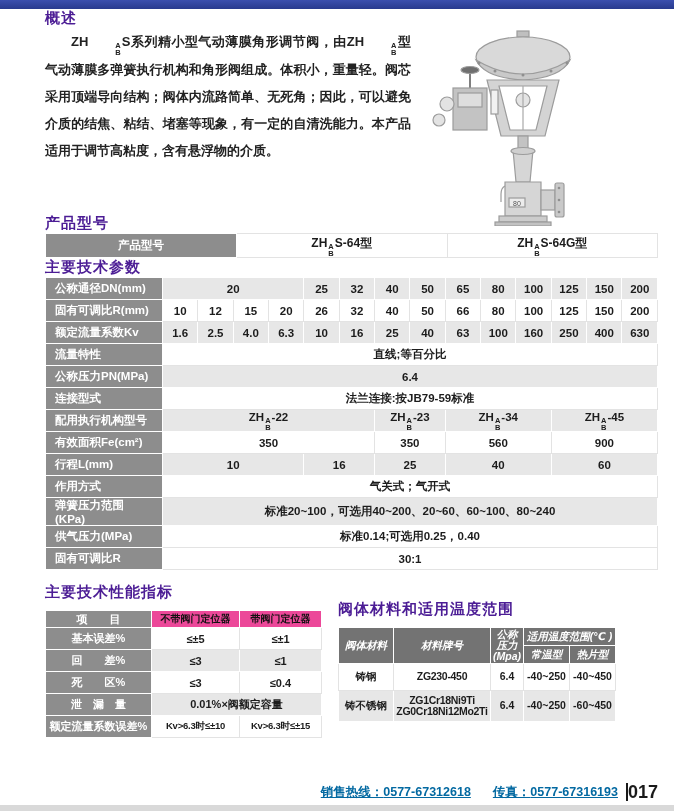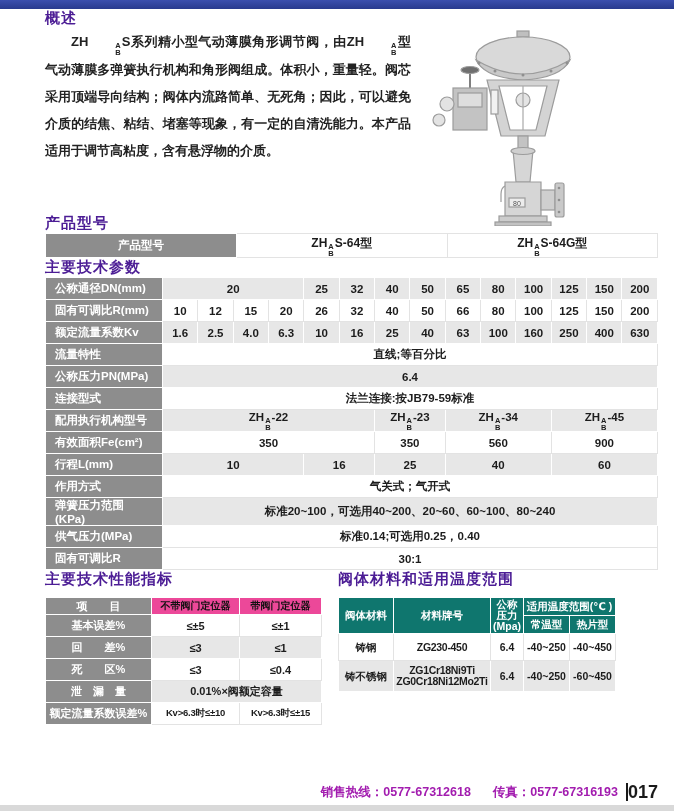--- a/index.html
+++ b/index.html
@@ -28,39 +28,39 @@
   .t-model{margin:6px 0 6px 0;}
   .model-table{width:613px;}
   .model-table th.lab{width:190px;text-align:center;padding:0;height:23px;}
   .model-table td{font-size:12px;height:23px;}
   
   .t-params{margin:15px 0 7px 0;}
   .params-table{width:613px;}
   .params-table col.labcol{width:117px;}
   .params-table td{height:21px;}
   
-  .bottom-row{display:flex;}
+  .bottom-row{display:flex;margin-top:13px;align-items:center;}
   .bottom-left{width:276px;}
   .bottom-right{width:277px;margin-left:17px;}
   h2.sec.bt{margin:0 0 8px 0;}
   .perf-table{width:276px;}
   .perf-table th.lab{text-align:center;padding:0;font-size:11px;}
   .perf-table th.subhead{background:#ec4899;color:#111;font-size:10px;border:1px solid #fff;}
   .perf-table td{font-size:11px;height:21px;}
   .perf-table tr.small td{font-size:9.5px;letter-spacing:-0.2px;}
   .mat-table{width:277px;}
-  .mat-table th{background:#0f766e;color:#fff;font-size:10.5px;border:1px solid #fff;
-                padding:1px;line-height:11px;font-weight:bold;}
+  .mat-table th{background:#737373;color:#fff;font-size:10.5px;border:1px solid #fff;
+                padding:1px;line-height:11px;font-weight:bold;font-style:italic;}
   .mat-table td{font-size:10.5px;line-height:11px;}
   .mat-table td.grade{white-space:pre-line;letter-spacing:-0.3px;}
   .mat-table tbody tr:nth-child(1) td{height:26px;}
   .mat-table tbody tr:nth-child(2) td{height:30px;}
   
   .footer{position:absolute;right:16px;bottom:10px;display:flex;align-items:center;}
-  .footer .red{color:#a21caf;font-size:12.5px;font-weight:bold;}
+  .footer .red{color:#0369a1;font-size:12.5px;font-weight:bold;text-decoration:underline;}
   .footer .fax{margin-left:22px;}
   .pagenum{margin-left:8px;padding-left:0;border-left:2px solid #1a1a1a;
            font-size:18px;font-weight:bold;color:#1a1a1a;line-height:18px;}
   .bottom-strip{position:absolute;left:0;bottom:0;width:674px;height:6px;background:#d9d9d9;}
 </style>
 </head>
 <body>
 
 <div class="page">
   <div class="topbar"></div>

